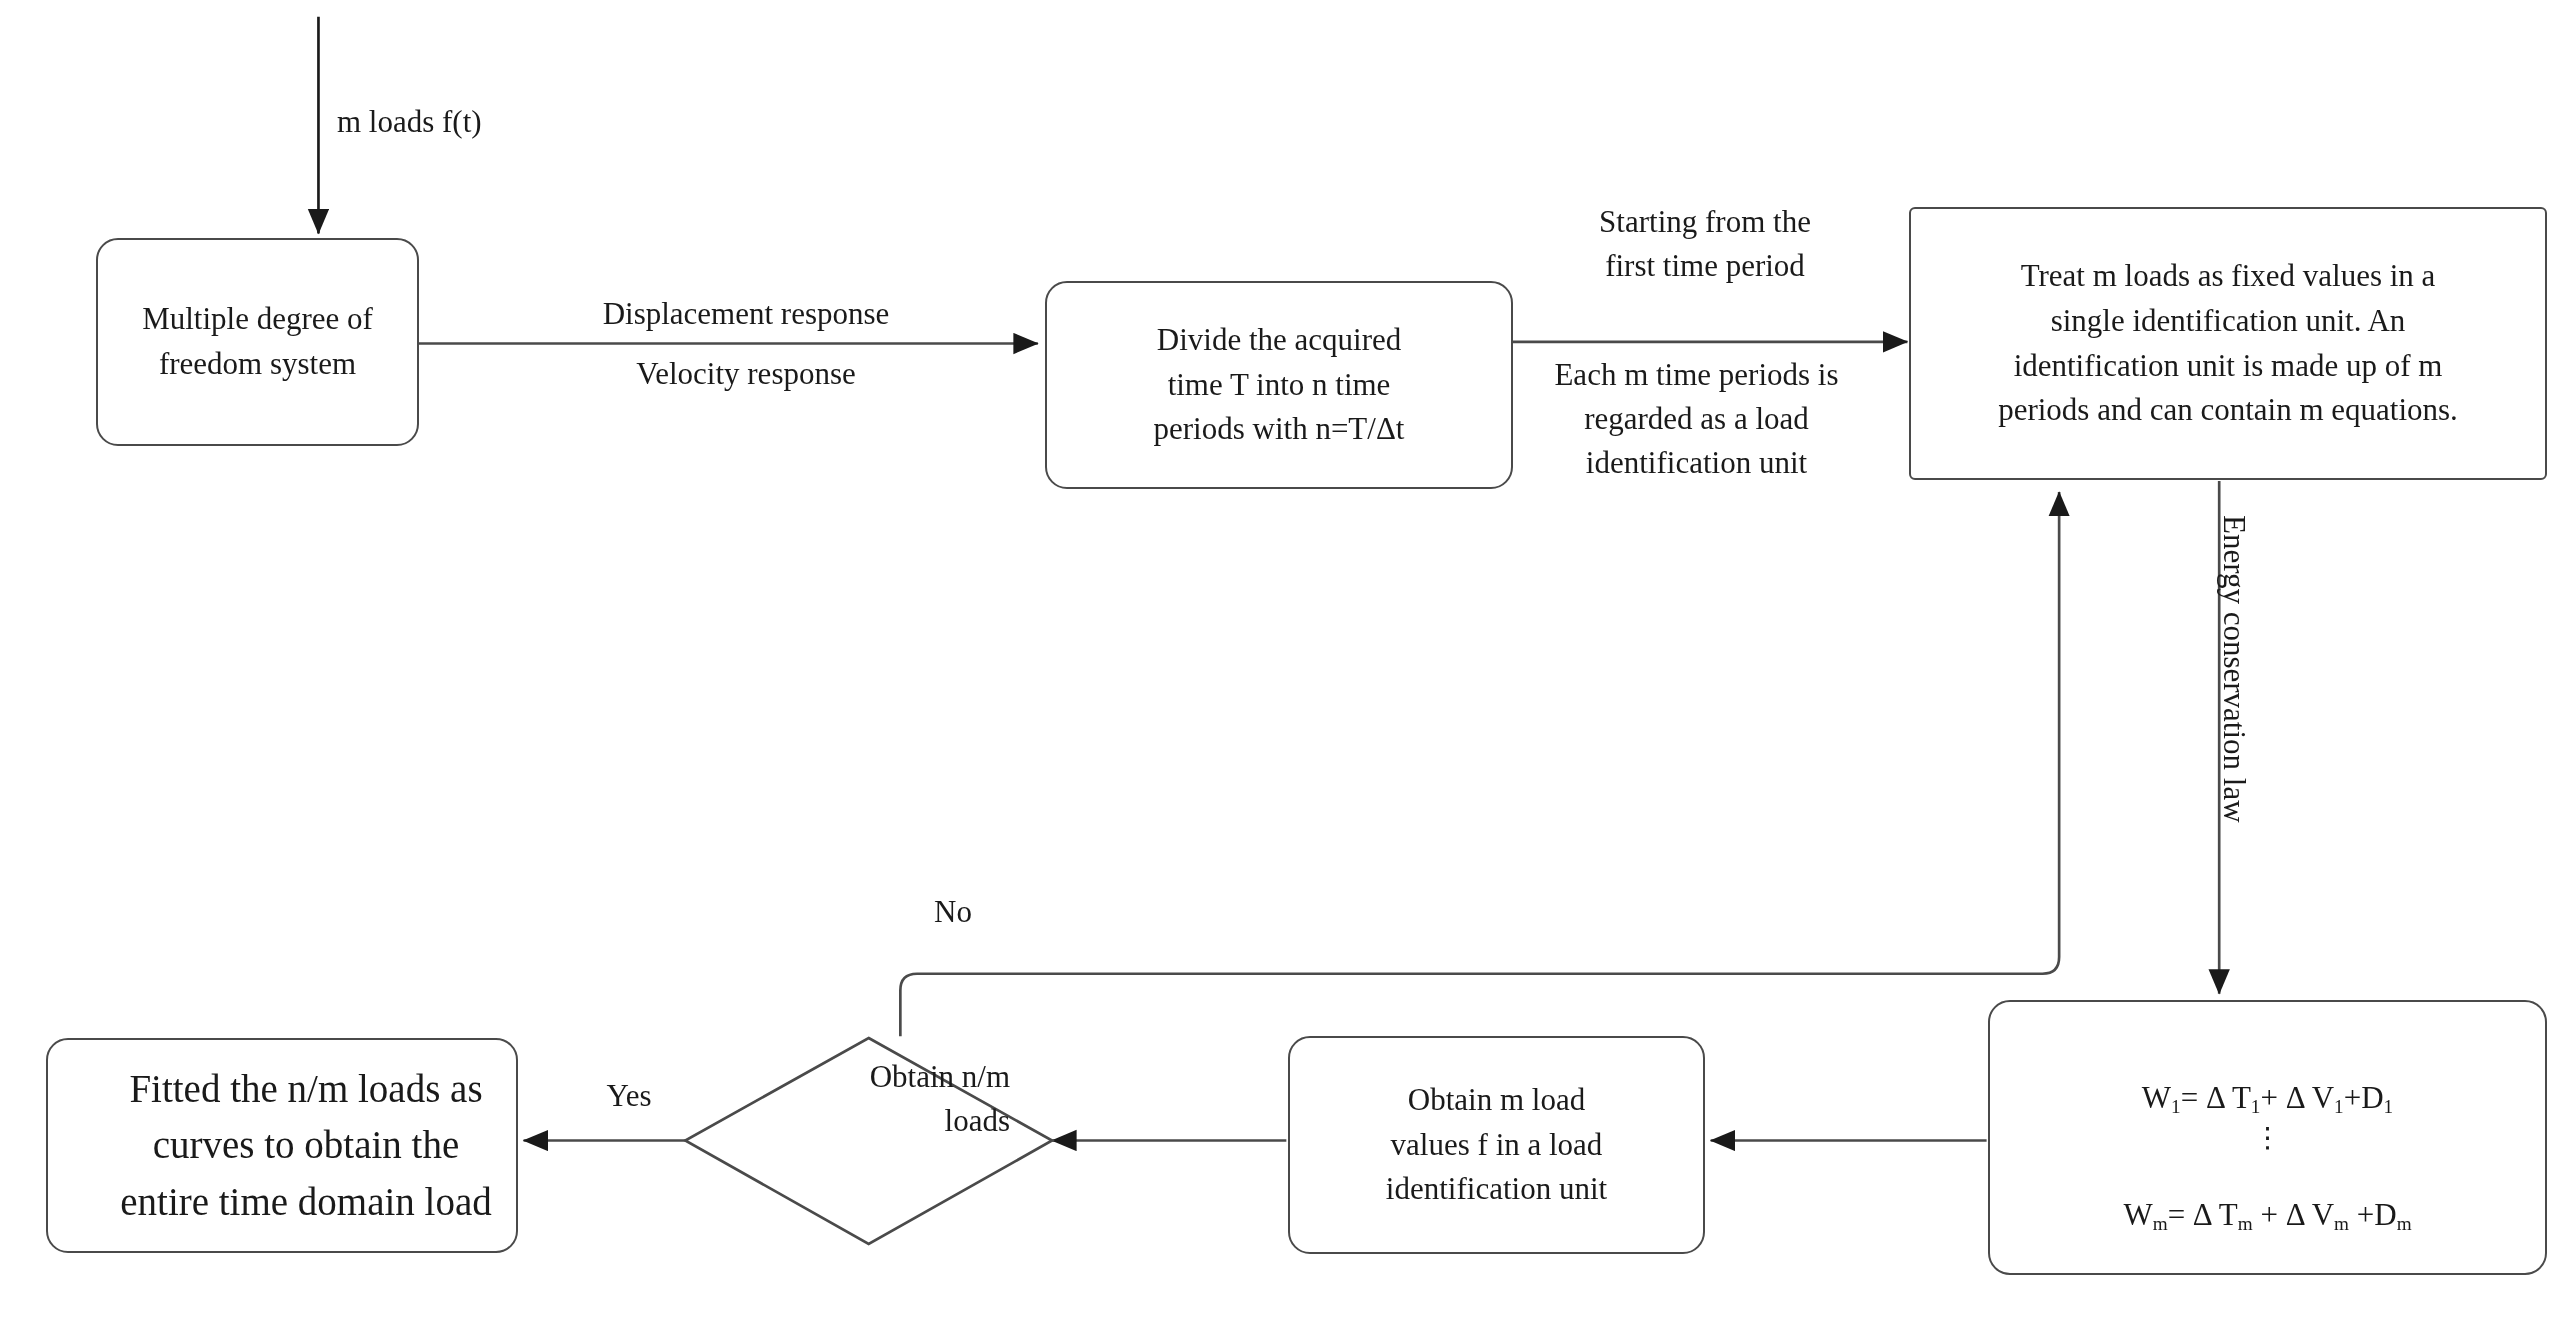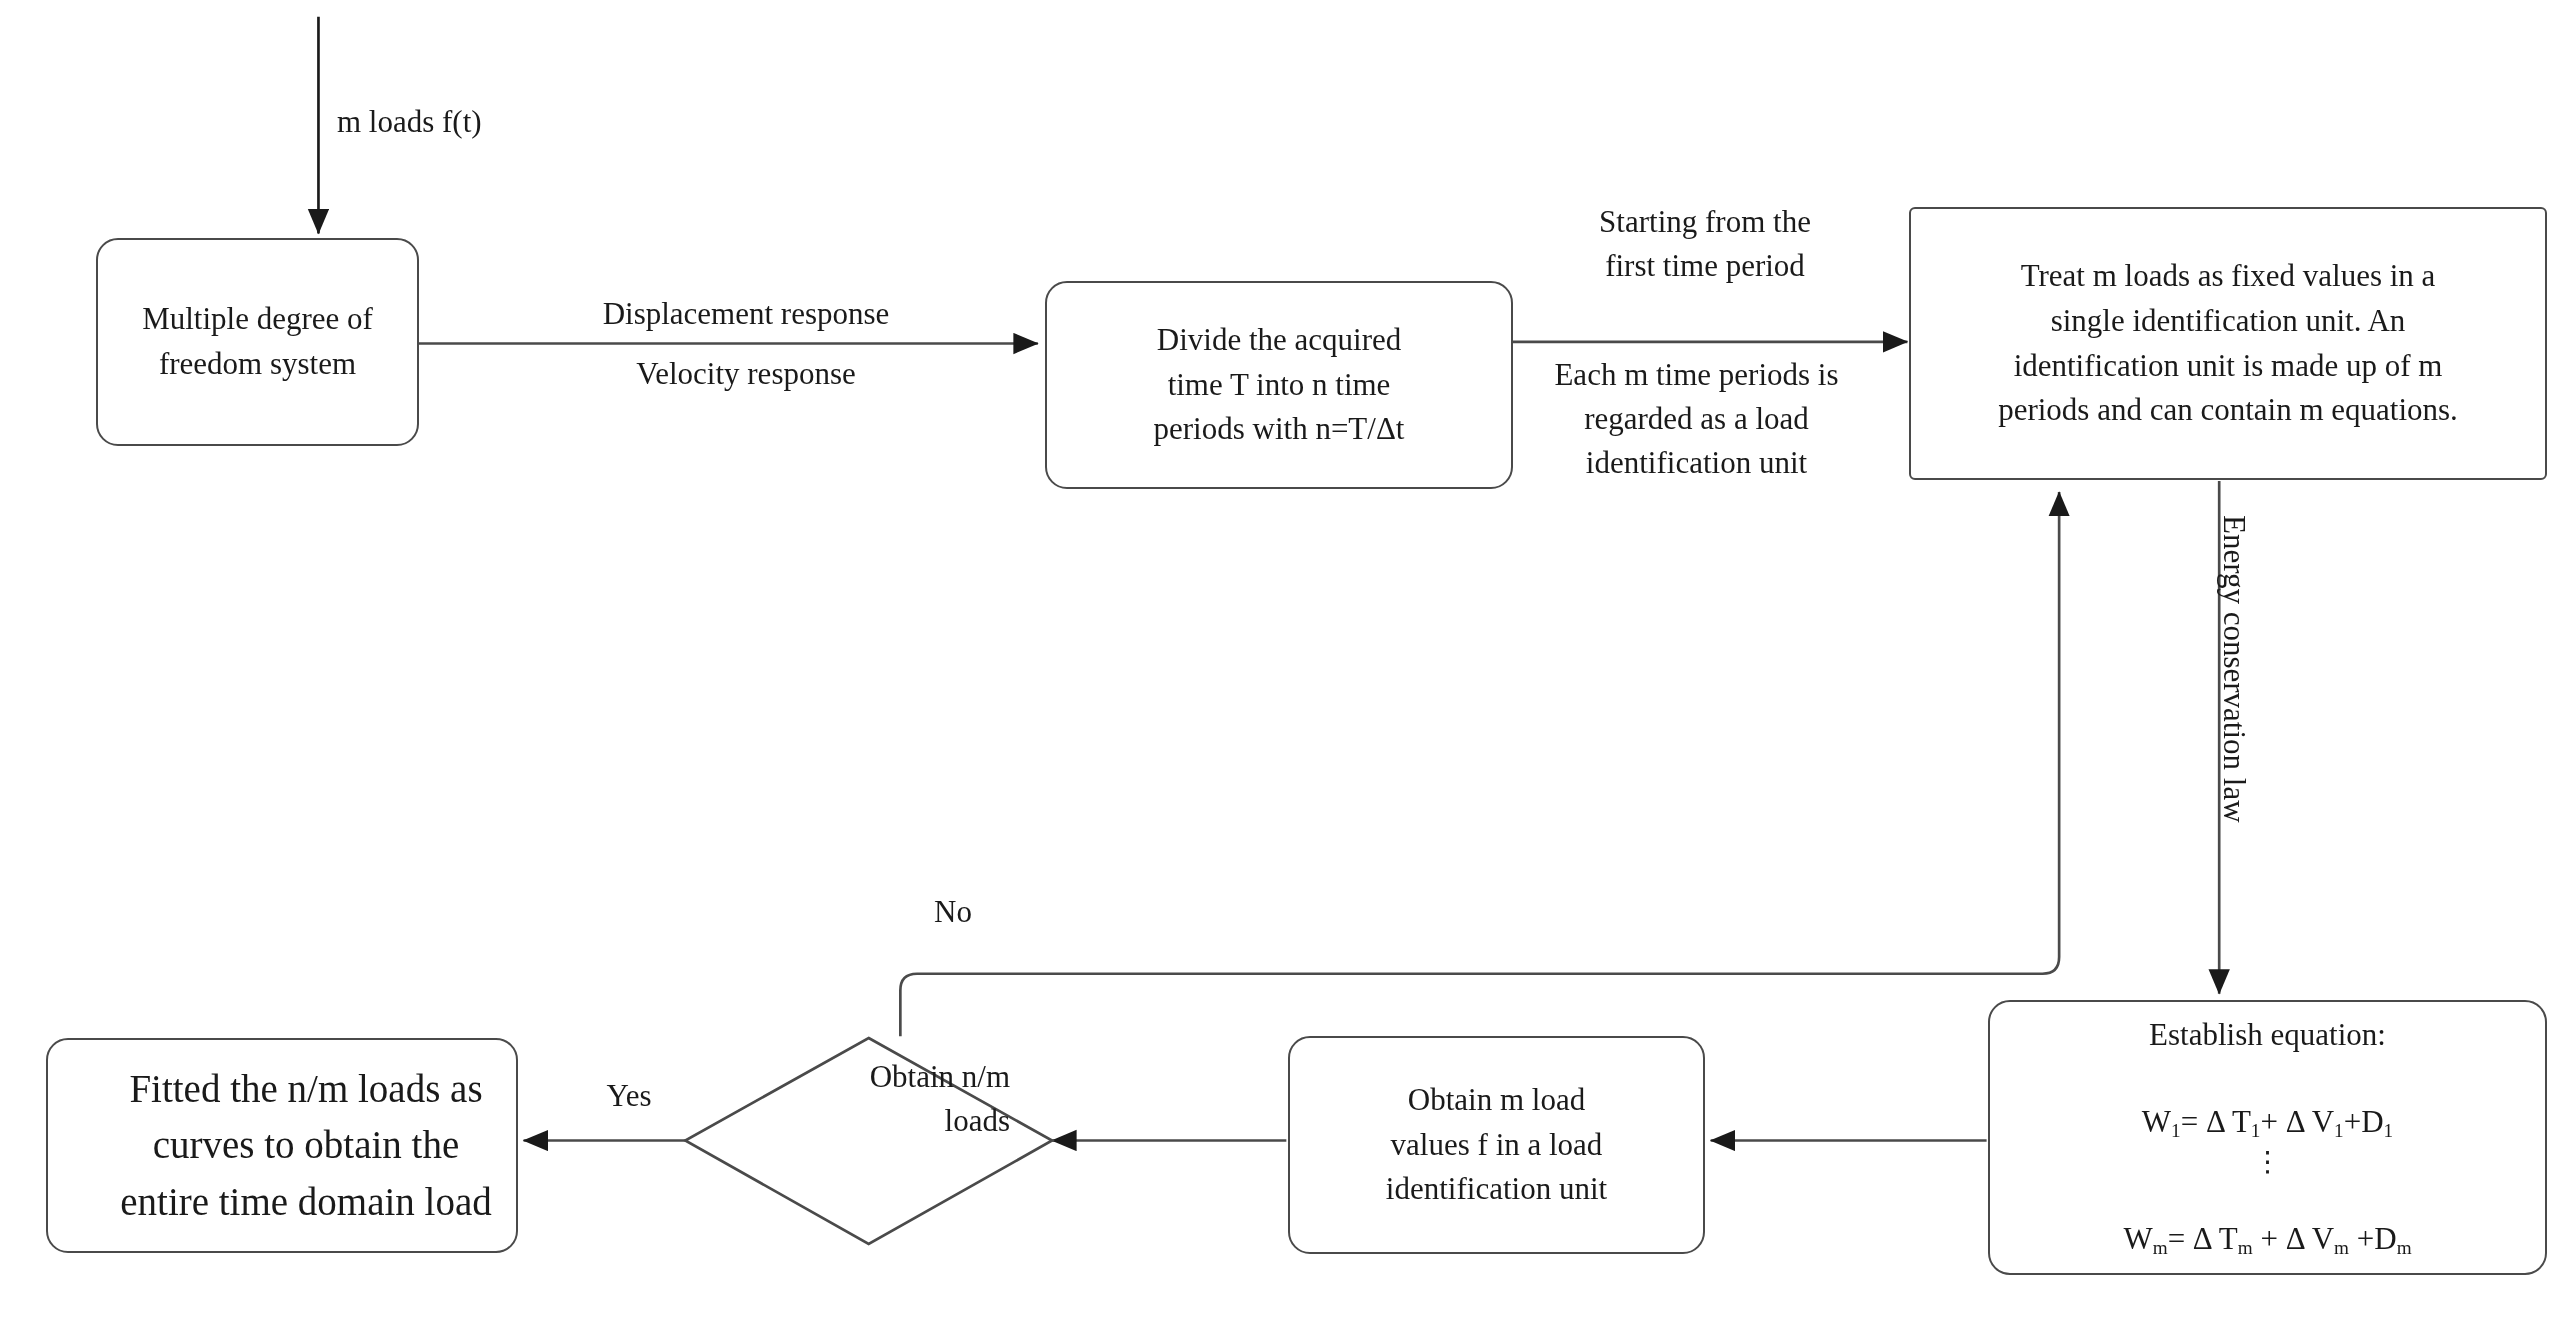--- a/index.html
+++ b/index.html
@@ -108,21 +108,20 @@
 
   <div class="node proc" style="left:1909px; top:207px; width:638px; height:273px; font-size:31px;border-radius:6px;">
     <div class="proc-inner" style="white-space:pre-line;">Treat m loads as fixed values in a
 single identification unit. An
 identification unit is made up of m
 periods and can contain m equations.</div>
   </div>
 
   <div class="node proc" style="left:1988px; top:1000px; width:559px; height:275px; font-size:31px;">
     <div class="proc-inner" style="line-height:1.5;">
-      <div>Establish equation:</div>
       <div class="eqline">
         <span>W</span><span class="sub">1</span><span>= Δ T</span><span class="sub">1</span><span>+ Δ V</span><span class="sub">1</span><span>+D</span><span class="sub">1</span>
       </div>
       <div class="eq-dots" style="font-size:28px; line-height:1.0; margin:1.7px 0 5px 0;">⋮</div>
       <div class="eqline">
         <span>W</span><span class="sub">m</span><span>= Δ T</span><span class="sub">m</span><span> + Δ V</span><span class="sub">m</span><span> +D</span><span class="sub">m</span>
       </div>
     </div>
   </div>
 

